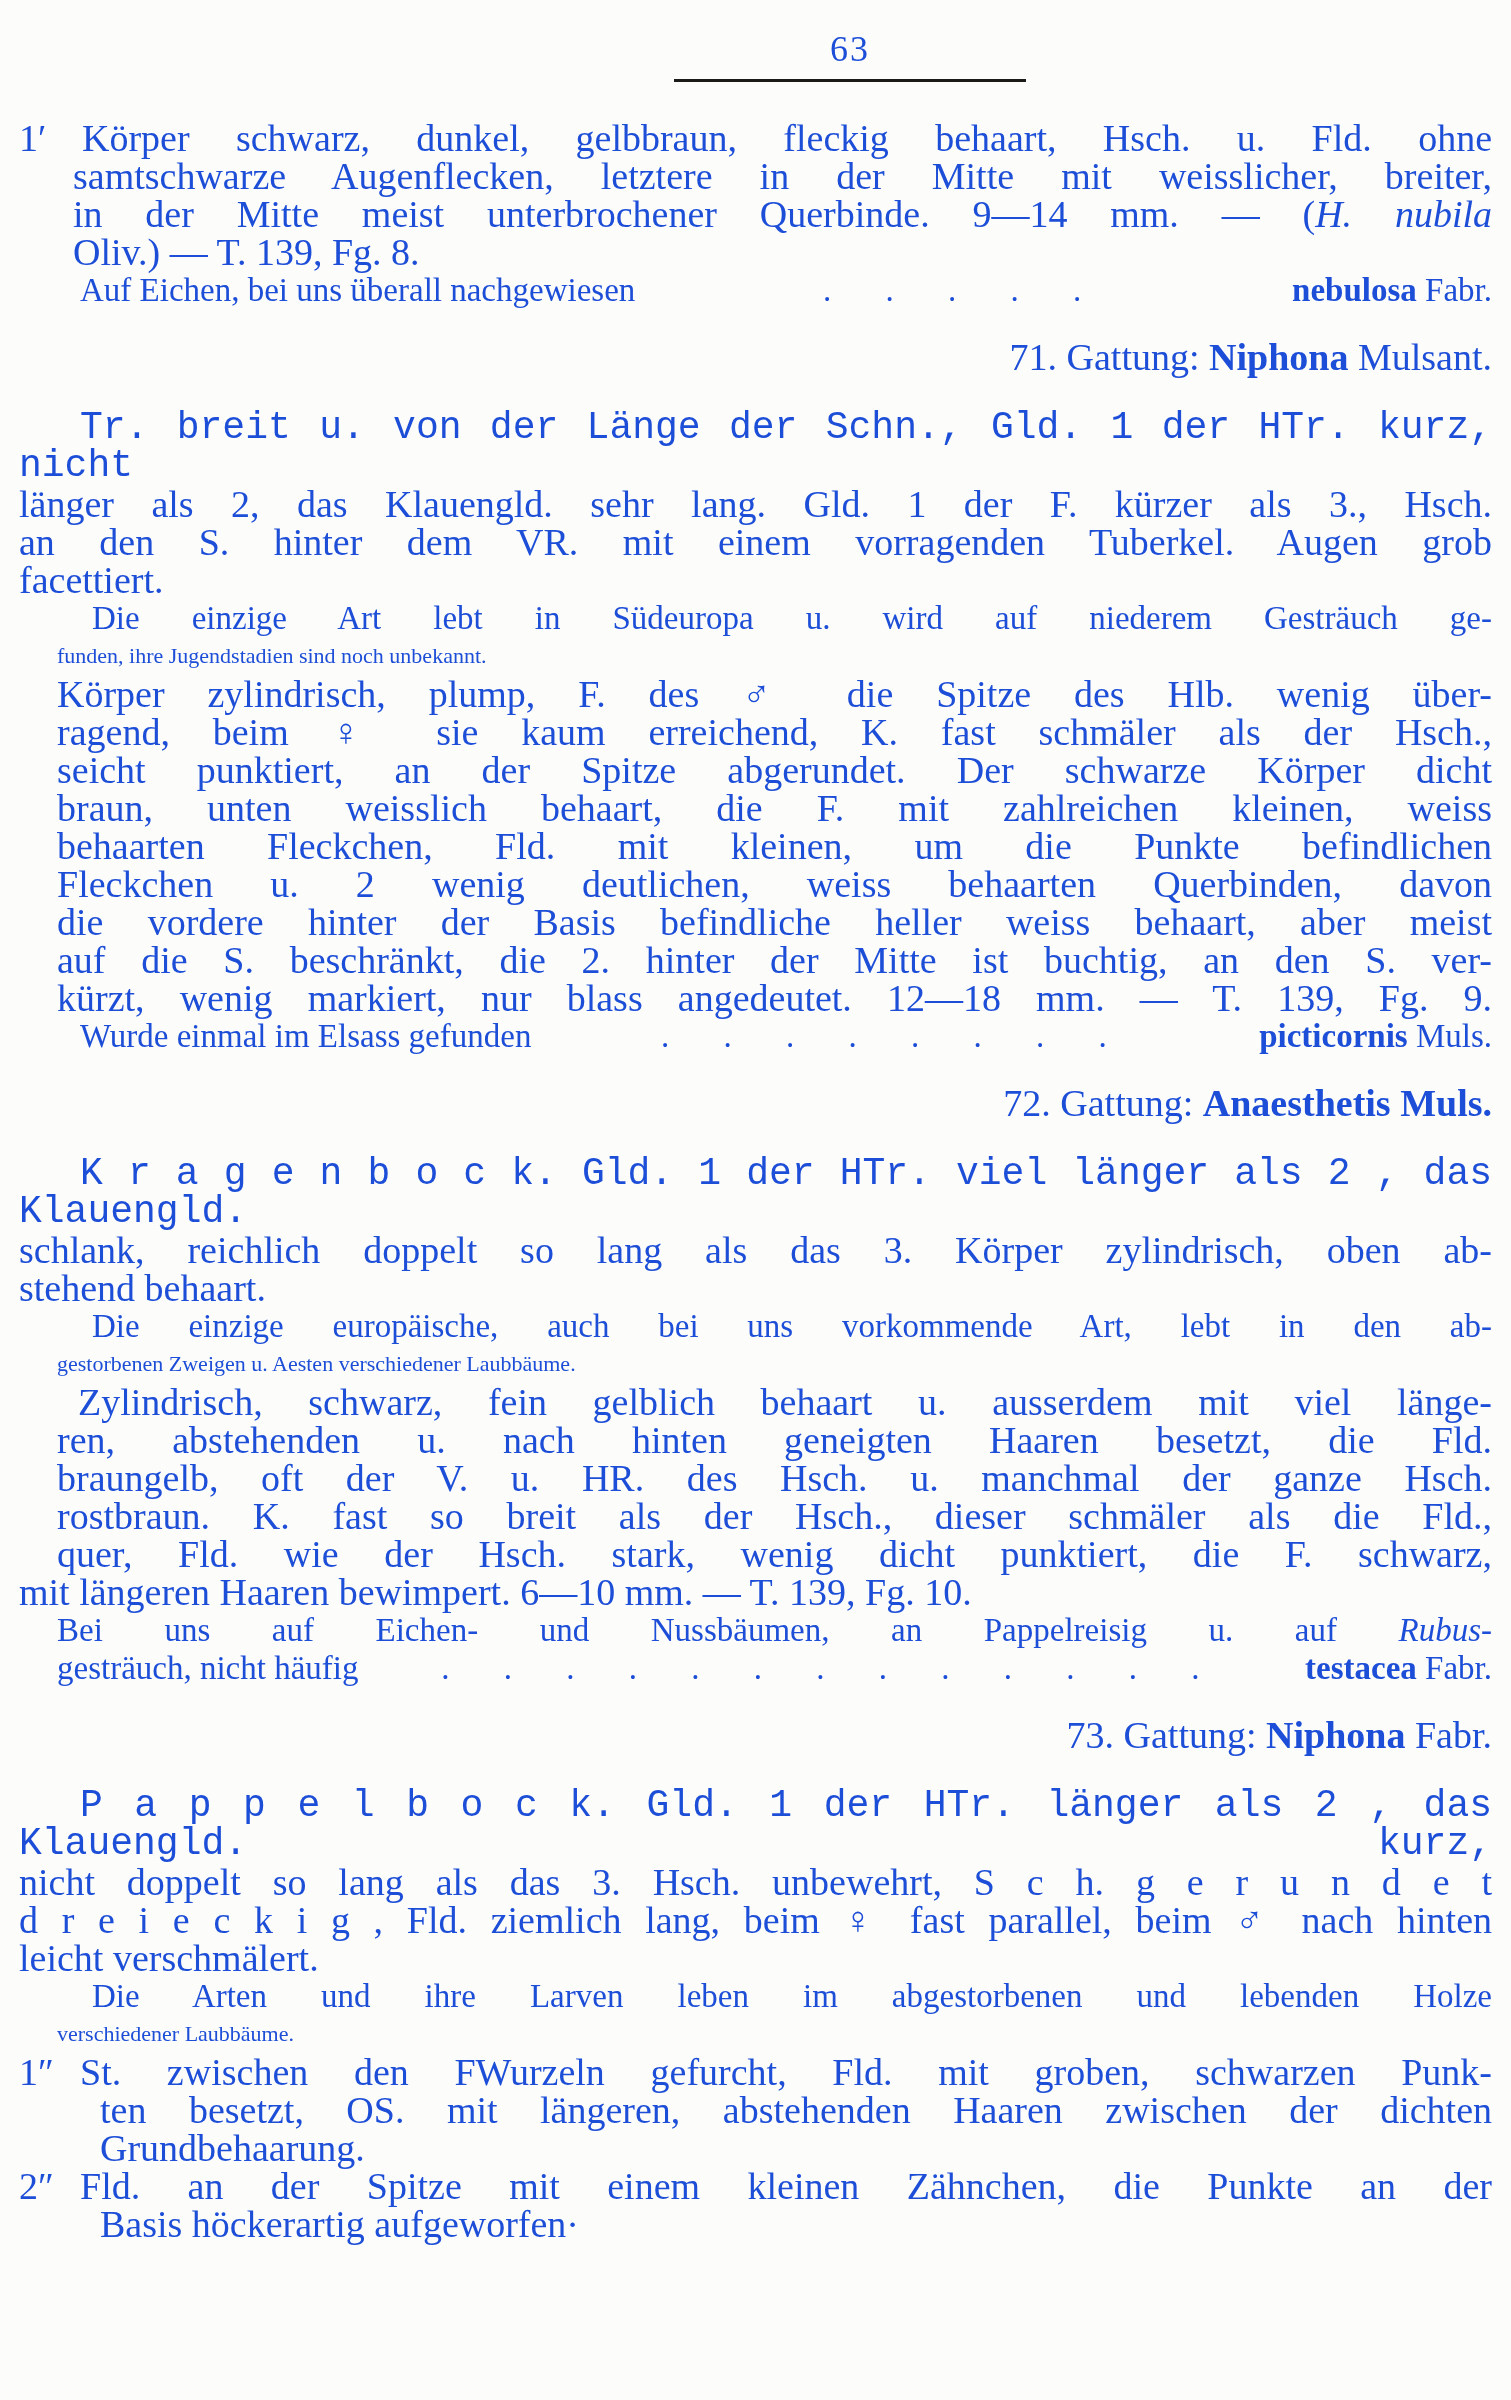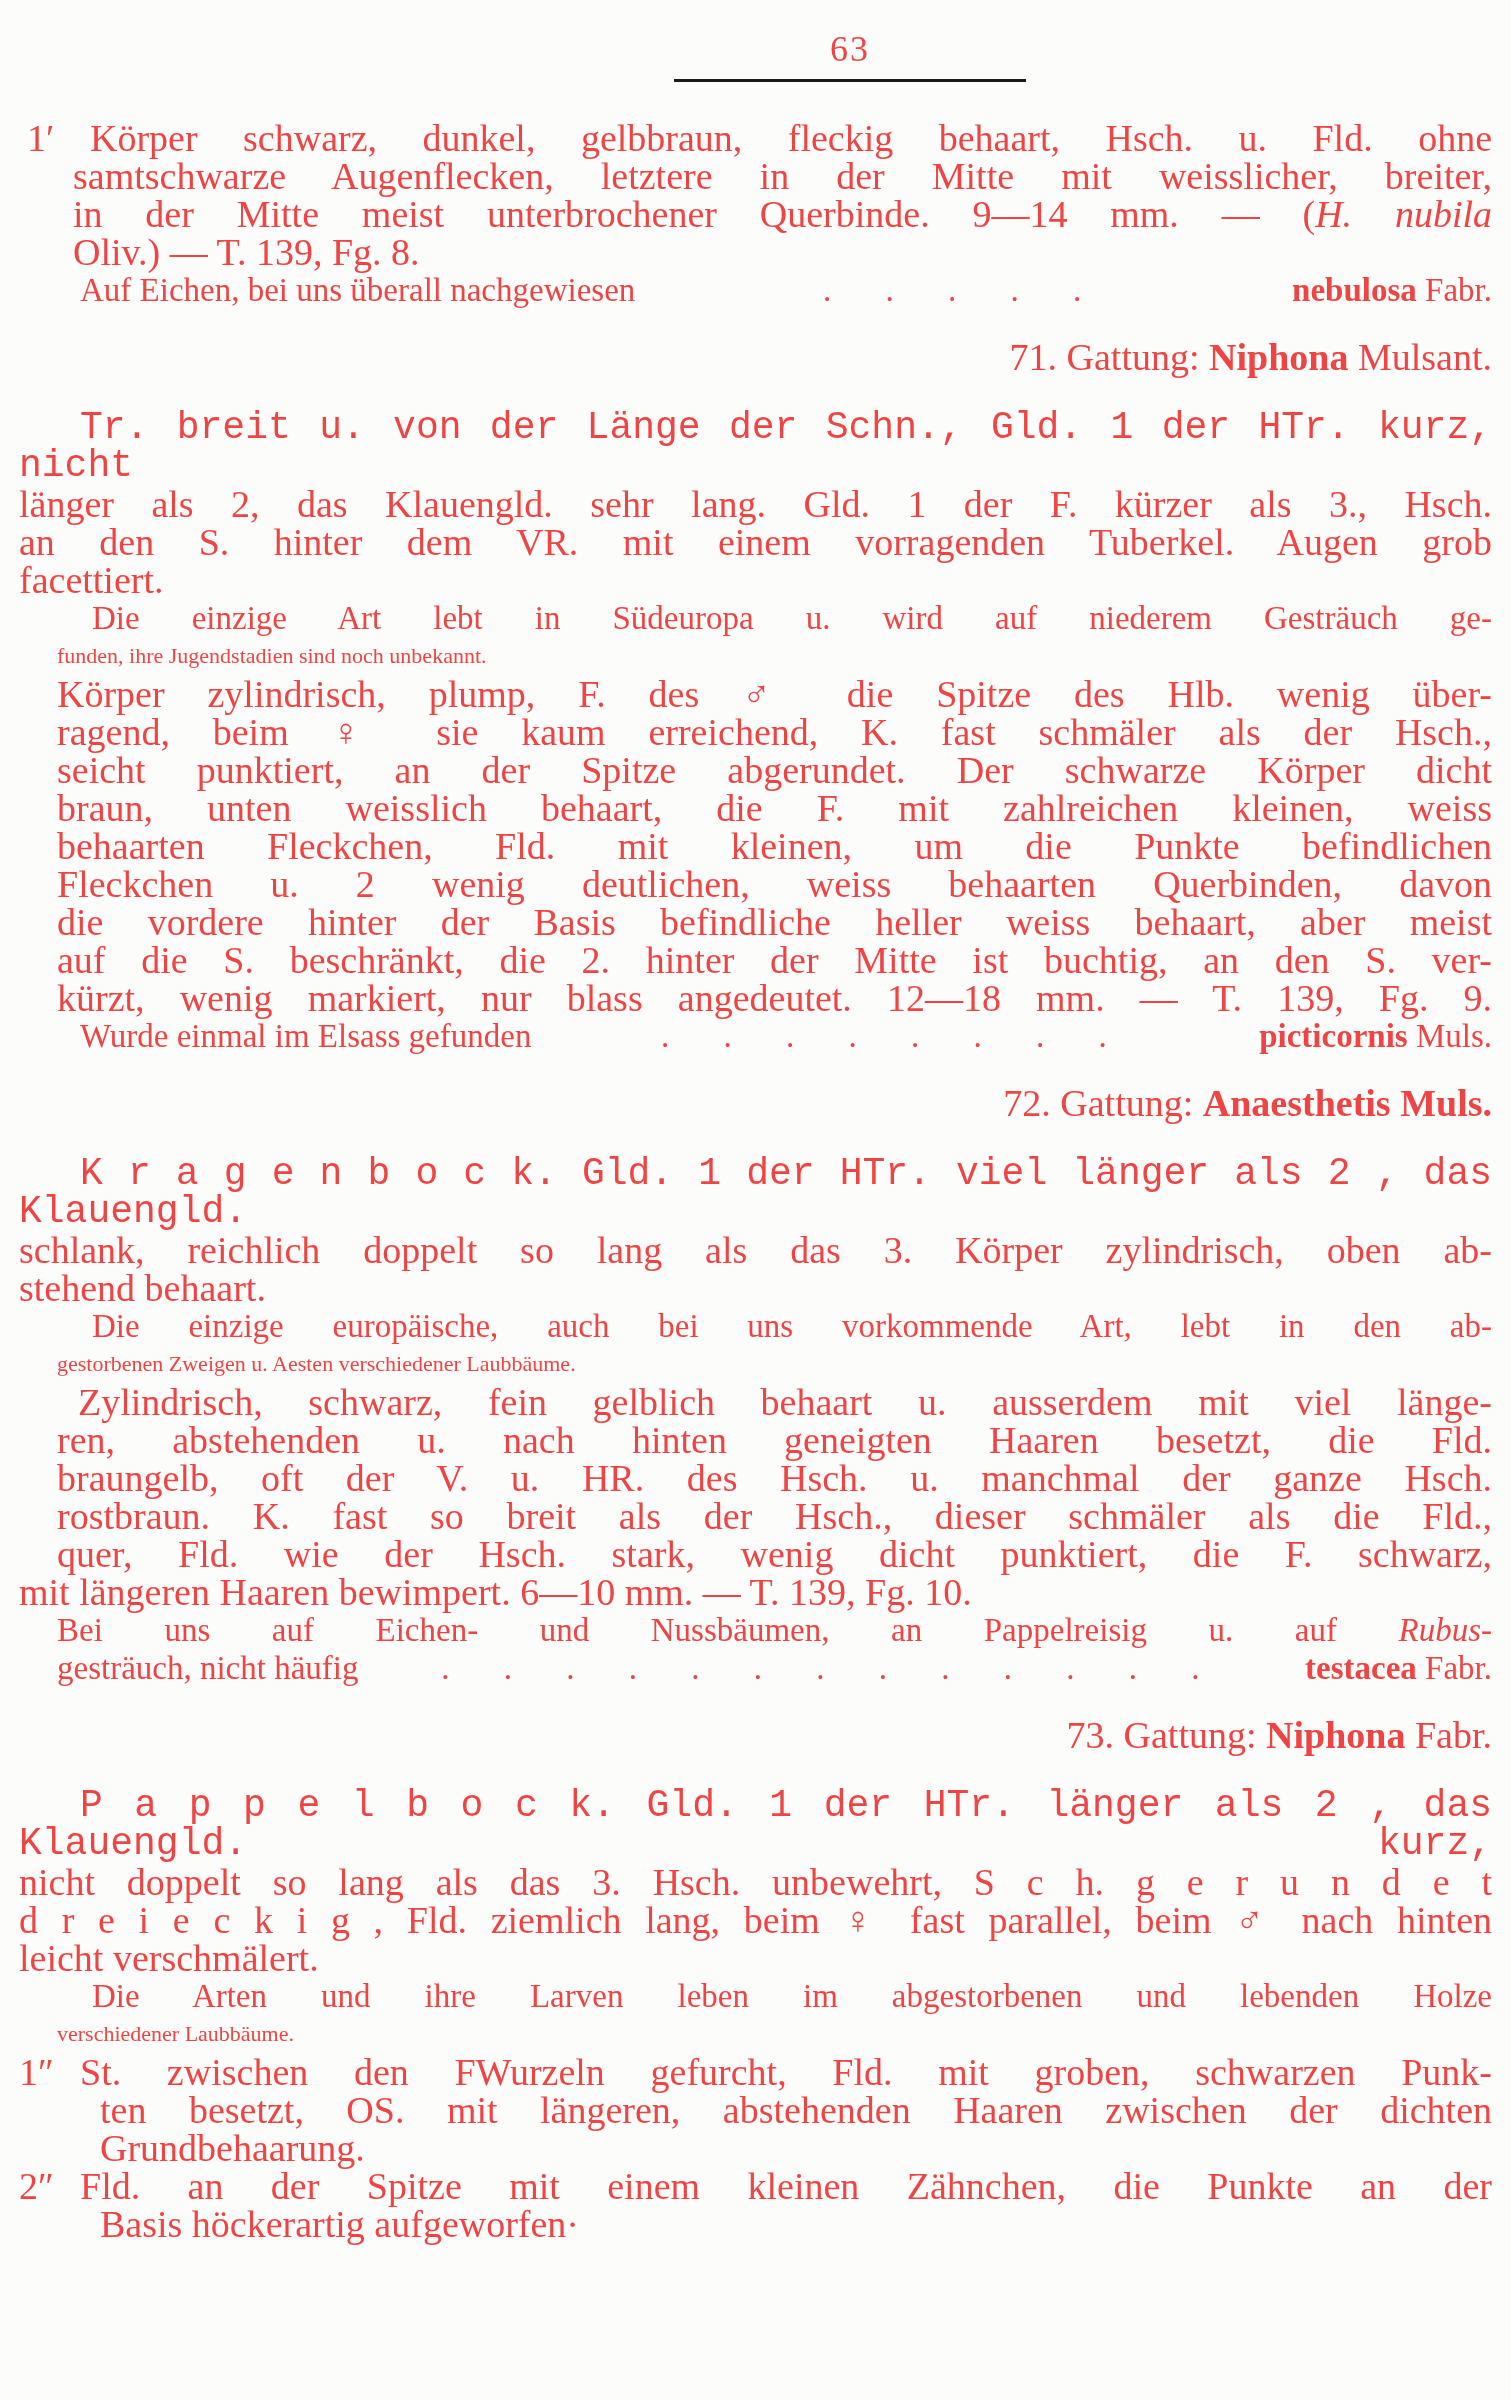--- a/index.html
+++ b/index.html
@@ -1,37 +1,37 @@
 <!DOCTYPE html>
 <html><head>
 <meta charset="utf-8">
 <style>
   html,body{margin:0;padding:0;background:#f4f3f0;}
   .page{
     position:relative;
     width:1511px;height:2401px;
     margin:0 auto;
     background:#fcfcfa;
-    color:#ef4444;
+    color:#1d4ed8;
     font-family:"Liberation Serif","DejaVu Serif",serif;
     font-size:38px;
     box-sizing:border-box;
     padding:27px 19px 0 19px;
     overflow:hidden;
   }
   .header{width:352px;margin-left:655px;text-align:center;}
   .pagenum{
     display:block;font-size:36px;line-height:44px;
     padding-bottom:7.7px;border-bottom:3.8px solid #1c1a17;
     letter-spacing:1.9px;
   }
   .body{margin-top:37px;}
   .line{line-height:38px;min-height:38px;}
   
-  .kf{text-align:justify;text-align-last:justify;margin-left:8px;}
+  .kf{text-align:justify;text-align-last:justify;}
   .kc{padding-left:54px;text-align:justify;text-align-last:justify;}
   .kl{padding-left:54px;}
   .kbf{text-align:justify;text-align-last:justify;font-family:Liberation Serif, serif;}
   .kbc{padding-left:81px;text-align:justify;text-align-last:justify;}
   .kbl{padding-left:81px;}
   .marker{display:inline-block;width:63px;}
   .kbf .marker{width:61px;}
   
   .pf{text-indent:61px;text-align:justify;text-align-last:justify;font-family:Liberation Mono, monospace;}
   .pc{text-align:justify;text-align-last:justify;}

